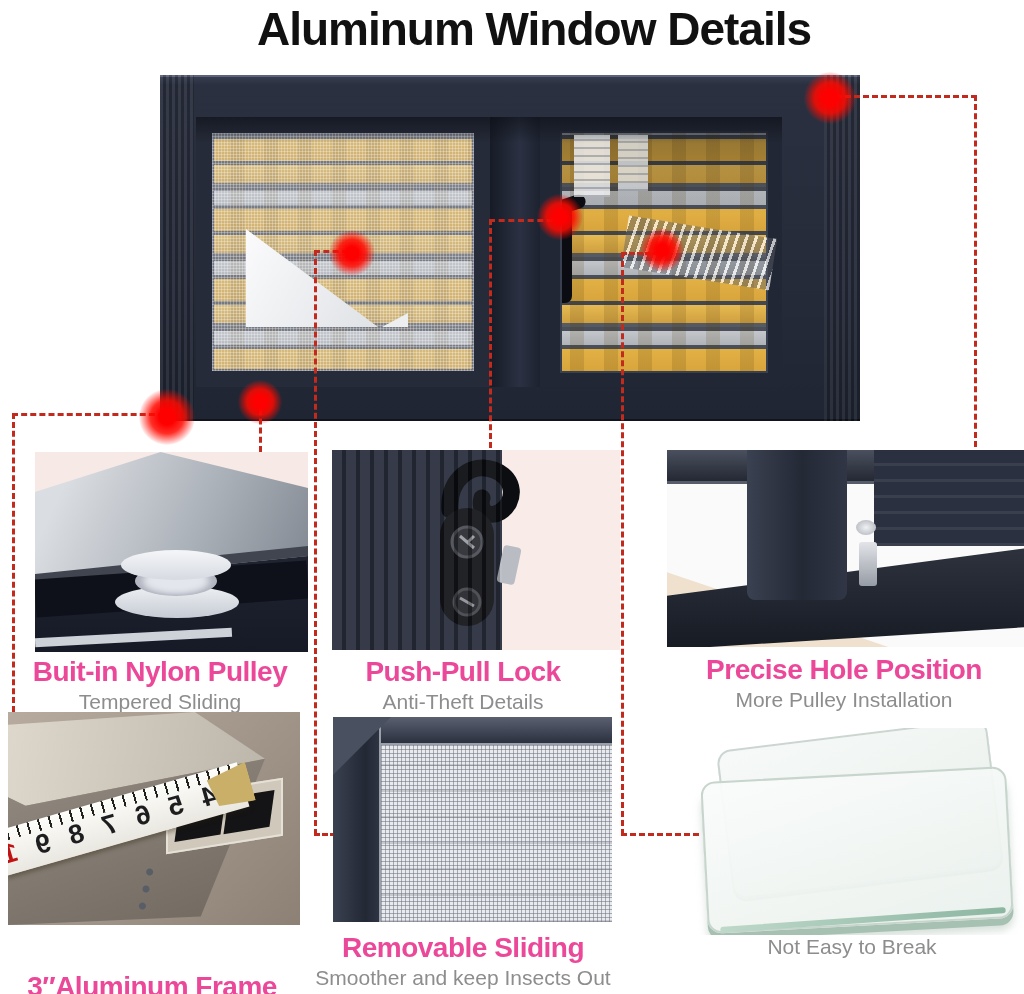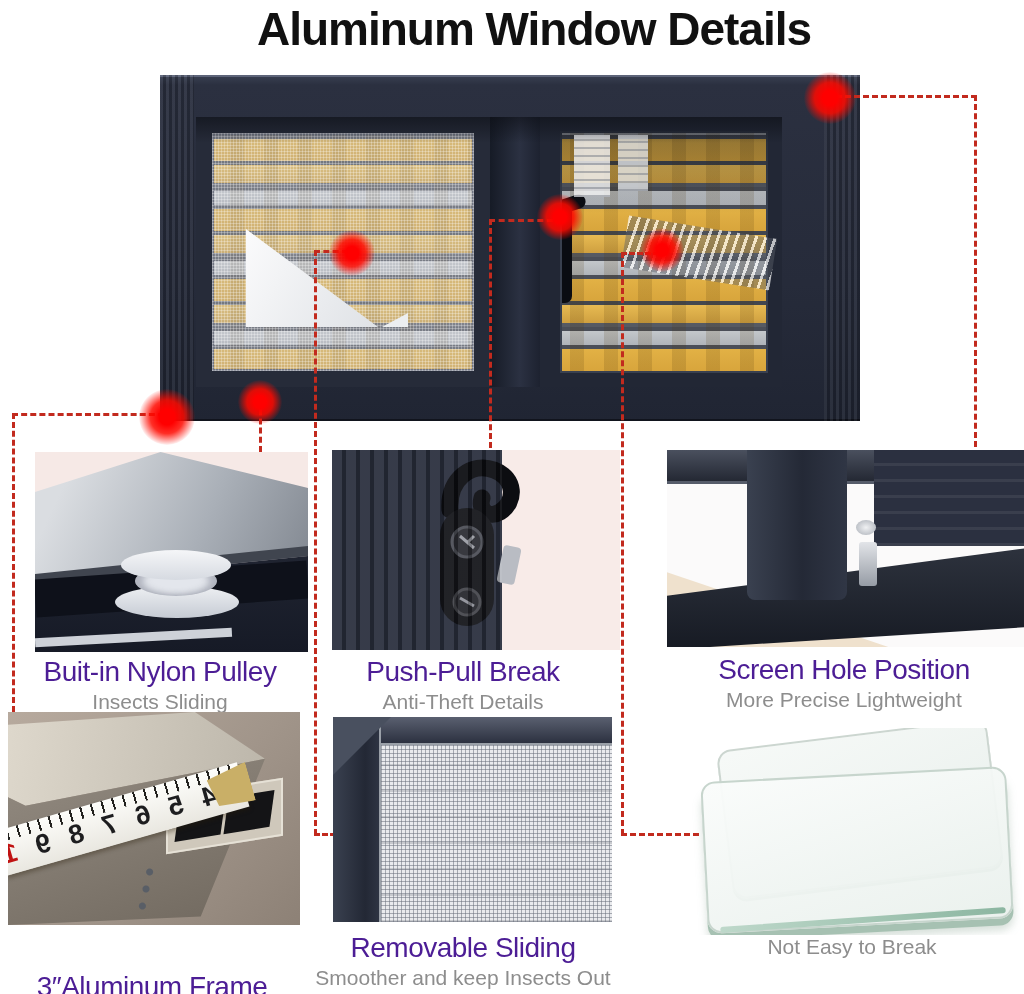--- a/index.html
+++ b/index.html
@@ -155,21 +155,21 @@
         box-shadow:0 3px 0 #b7c8be;}
   .gl-pane2{position:absolute;left:14px;top:46px;width:302px;height:148px;border-radius:14px;
         transform:rotate(-3deg);border:2px solid #c7d5cd;
         background:linear-gradient(165deg,rgba(250,252,251,.96),rgba(233,240,236,.92));
         box-shadow:0 7px 0 #a6c1b2,0 12px 9px rgba(140,165,150,.35);}
   .gl-edge{position:absolute;left:30px;bottom:12px;width:286px;height:6px;border-radius:3px;
         transform:rotate(-4deg);background:linear-gradient(90deg,#bed8ca,#8cb6a1);}
 
   
   .cap{position:absolute;text-align:center;}
-  .cap .t{font-size:28px;font-weight:400;color:#4c1d95;letter-spacing:-.5px;line-height:31px;white-space:nowrap;}
+  .cap .t{font-size:28px;font-weight:700;color:#ec4899;letter-spacing:-.5px;line-height:31px;white-space:nowrap;}
   .cap .s{font-size:21px;color:#8d8d8d;margin-top:3px;white-space:nowrap;}
   .cap1{left:10px;top:656px;width:300px;}
   .cap2{left:310px;top:656px;width:306px;}
   .cap3{left:664px;top:654px;width:360px;}
   .cap4{left:0px;top:930px;width:304px;margin-top:41px;}
   .cap5{left:308px;top:932px;width:310px;}
   .cap6{left:680px;top:932px;width:344px;}
 </style>
 </head>
 <body>
@@ -250,29 +250,29 @@
     <div class="ph-track"></div>
     <div class="ph-top"></div>
     <div class="ph-rblock"></div>
     <div class="ph-stile"></div>
     <div class="ph-keeper"></div>
     <div class="ph-screw"></div>
   </div>
 
   <div class="cap cap1">
     <div class="t">Buit-in Nylon Pulley</div>
-    <div class="s">Insects Sliding</div>
+    <div class="s">Tempered Sliding</div>
   </div>
   <div class="cap cap2">
-    <div class="t">Push-Pull Break</div>
+    <div class="t">Push-Pull Lock</div>
     <div class="s">Anti-Theft Details</div>
   </div>
   <div class="cap cap3">
-    <div class="t">Screen Hole Position</div>
-    <div class="s">More Precise Lightweight</div>
+    <div class="t">Precise Hole Position</div>
+    <div class="s">More Pulley Installation</div>
   </div>
 
   <div class="card c-frame">
     <div class="fr-top"></div>
     <div class="fr-front"></div>
     <div class="fr-end">
       <div class="fr-cell"></div>
       <div class="fr-cell"></div>
     </div>
     <div class="fr-tape">

